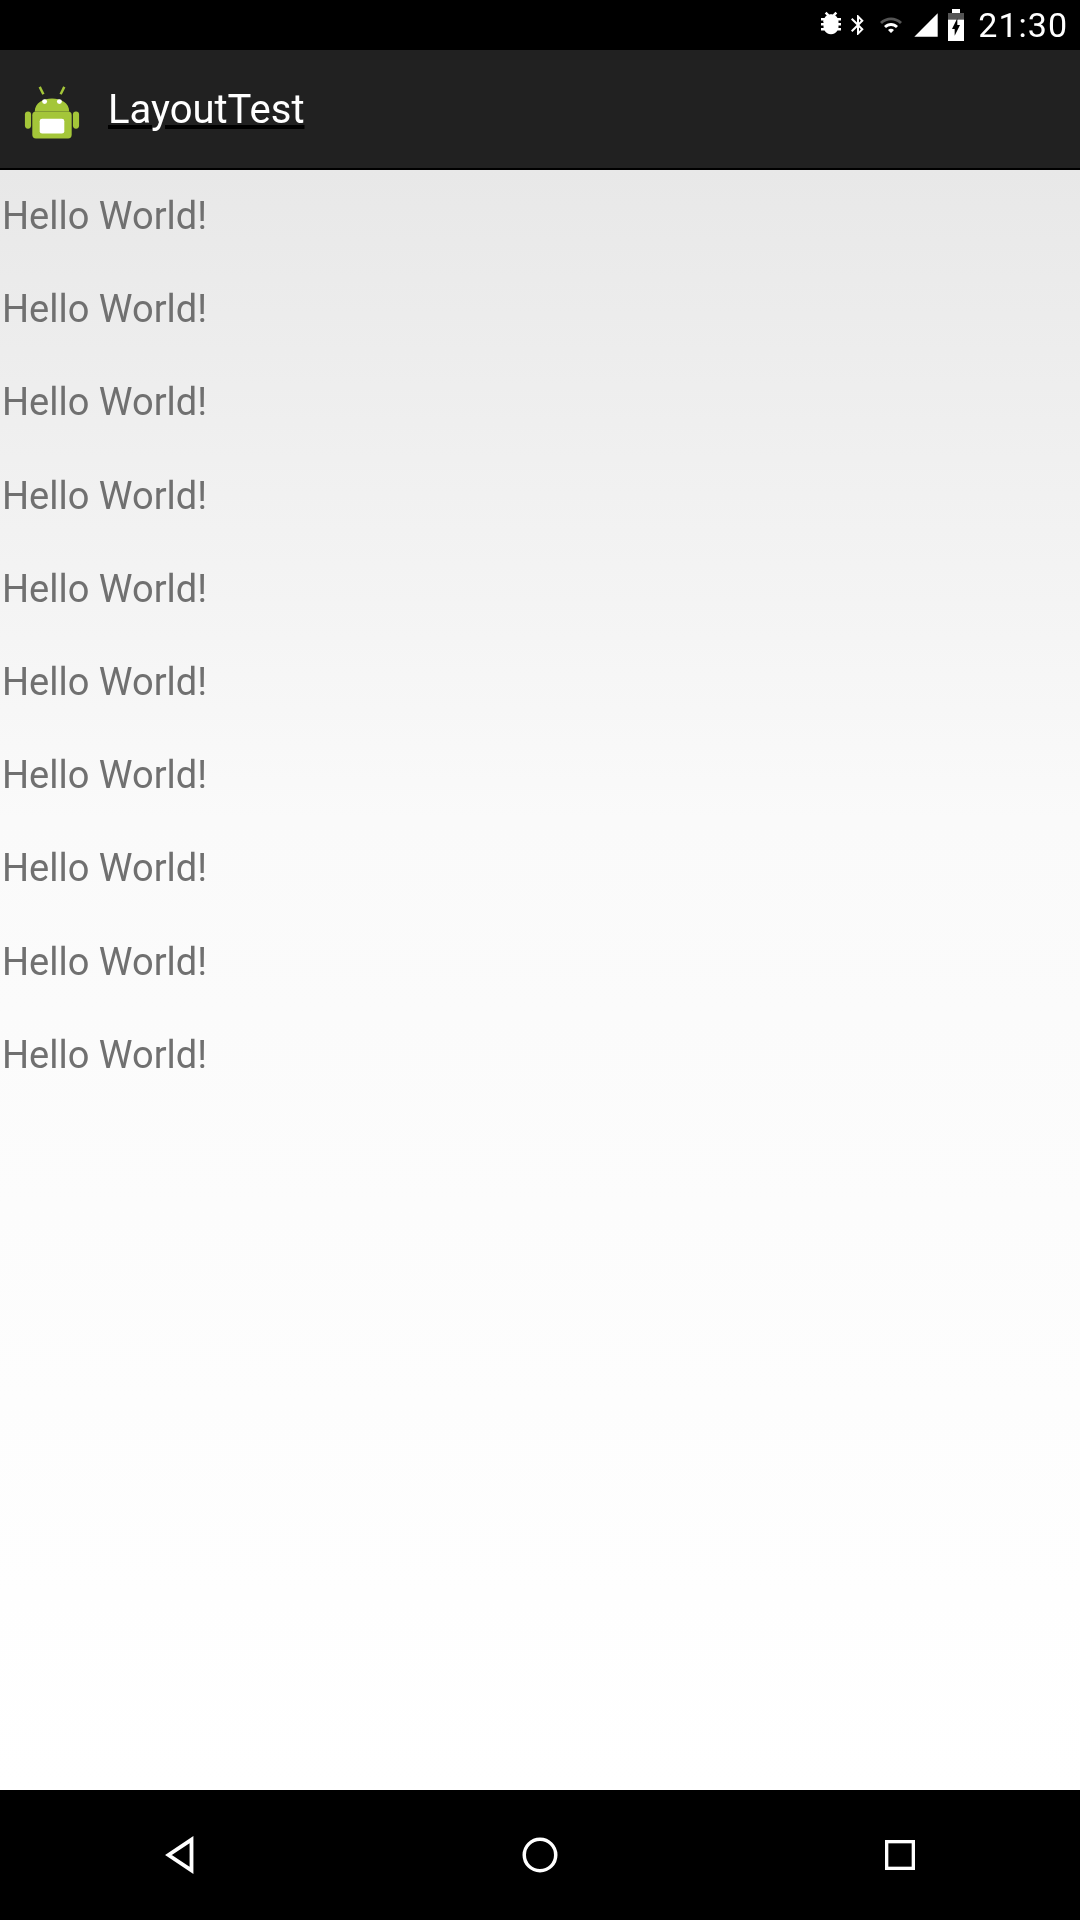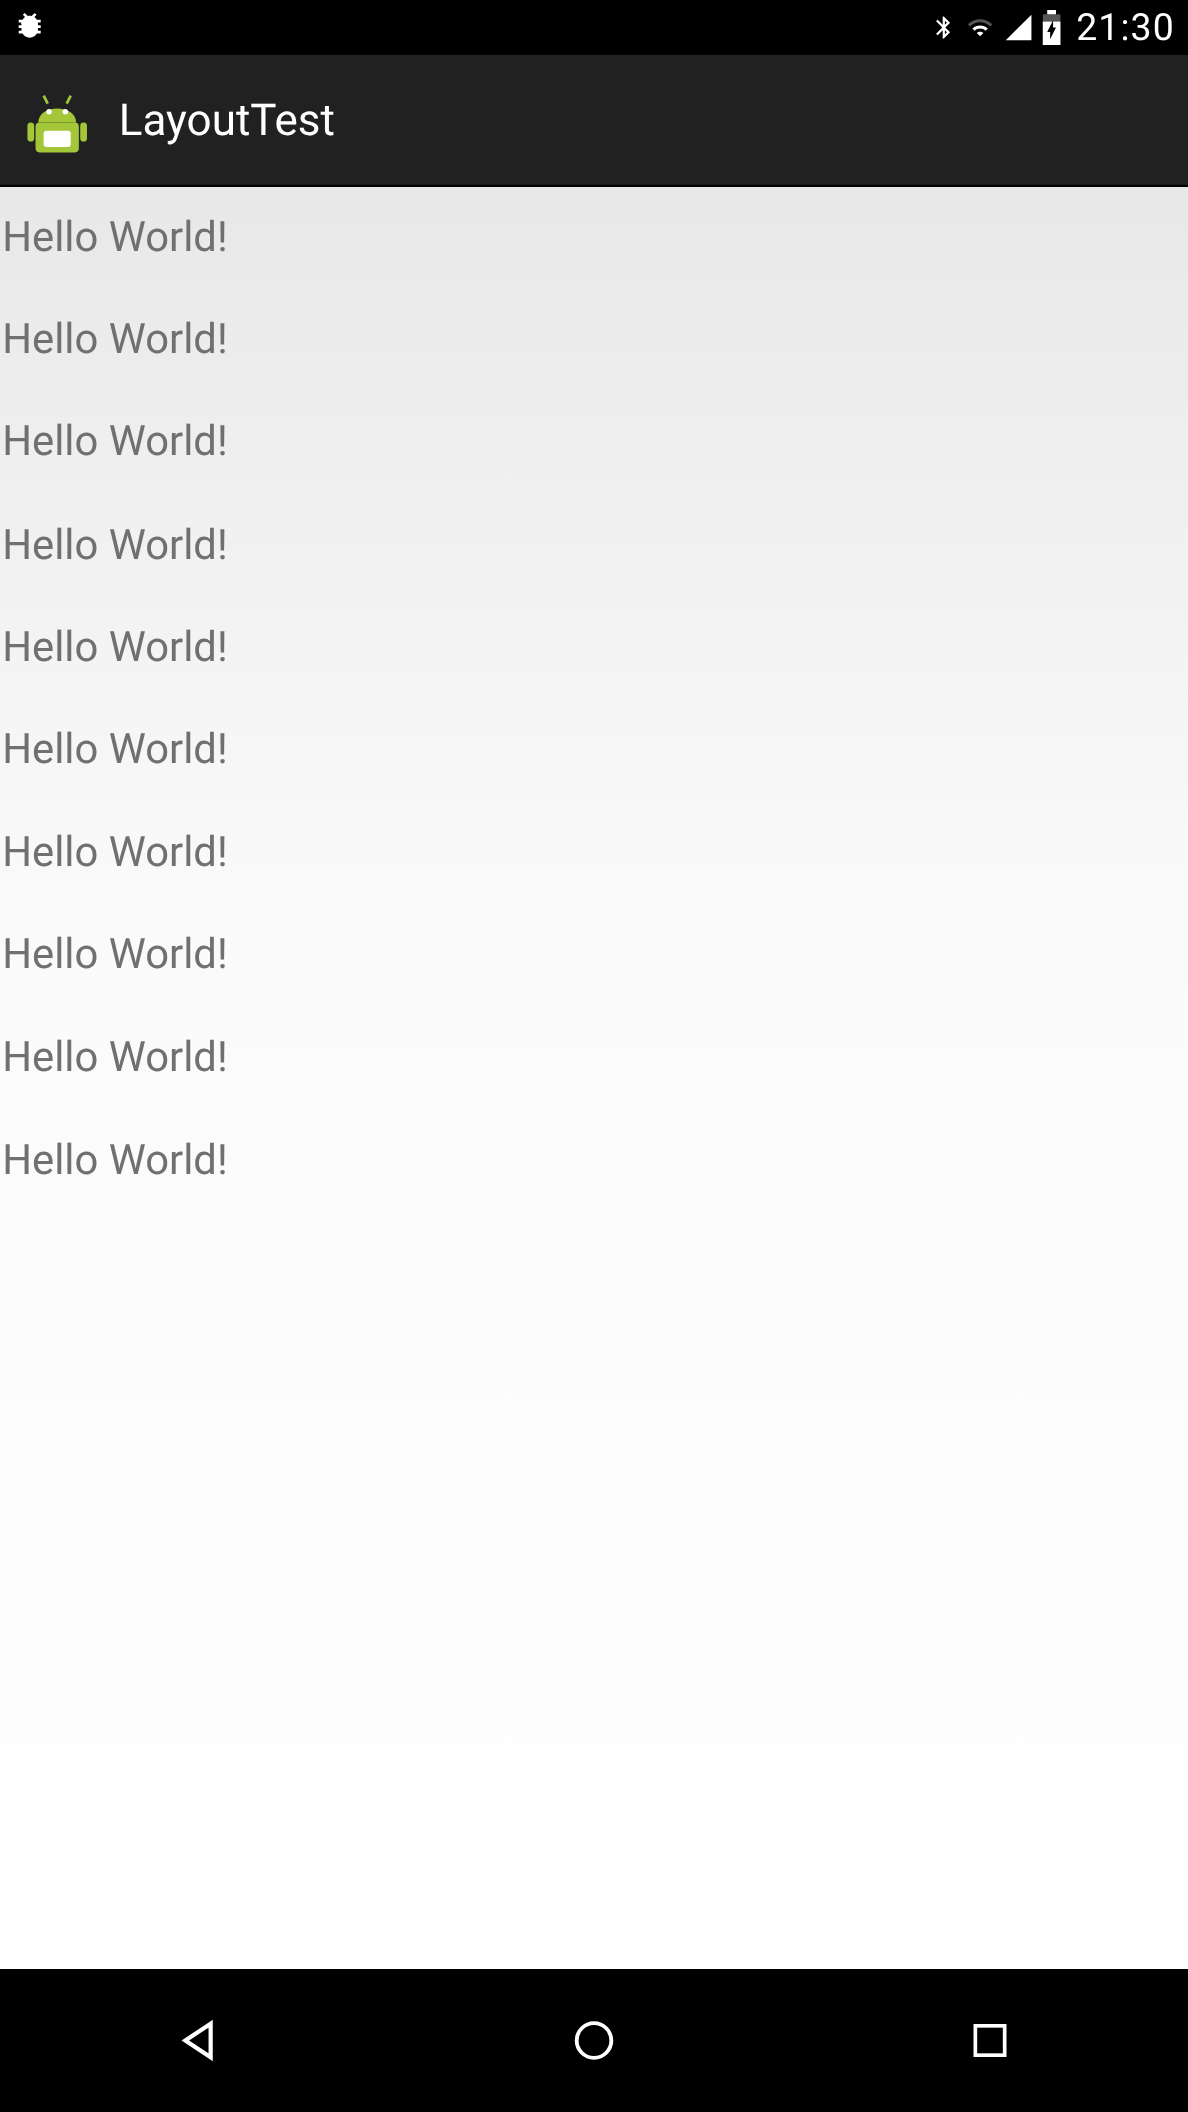--- a/index.html
+++ b/index.html
@@ -12,21 +12,21 @@
       height: 1920px;
       background: #000;
       font-family: Roboto, Arial, sans-serif;
       overflow: hidden;
       position: relative;
     }
     .status-bar {
       height: 50px;
       background: #000;
       display: flex;
-      justify-content: space-between;
+      justify-content: flex-end;
       align-items: center;
       padding: 0 12px;
       color: #fff;
     }
     .status-left {
       display: flex;
       align-items: center;
     }
     .status-right {
       display: flex;
@@ -39,20 +39,21 @@
       letter-spacing: 1px;
       margin-left: 6px;
     }
     .action-bar {
       height: 120px;
       background: #212121;
       display: flex;
       align-items: center;
       padding: 0 20px;
       border-bottom: 2px solid #000;
+      text-decoration: underline;
     }
     .app-icon {
       width: 64px;
       height: 64px;
       margin-right: 24px;
       display: flex;
       align-items: center;
       justify-content: center;
     }
     .app-title {

